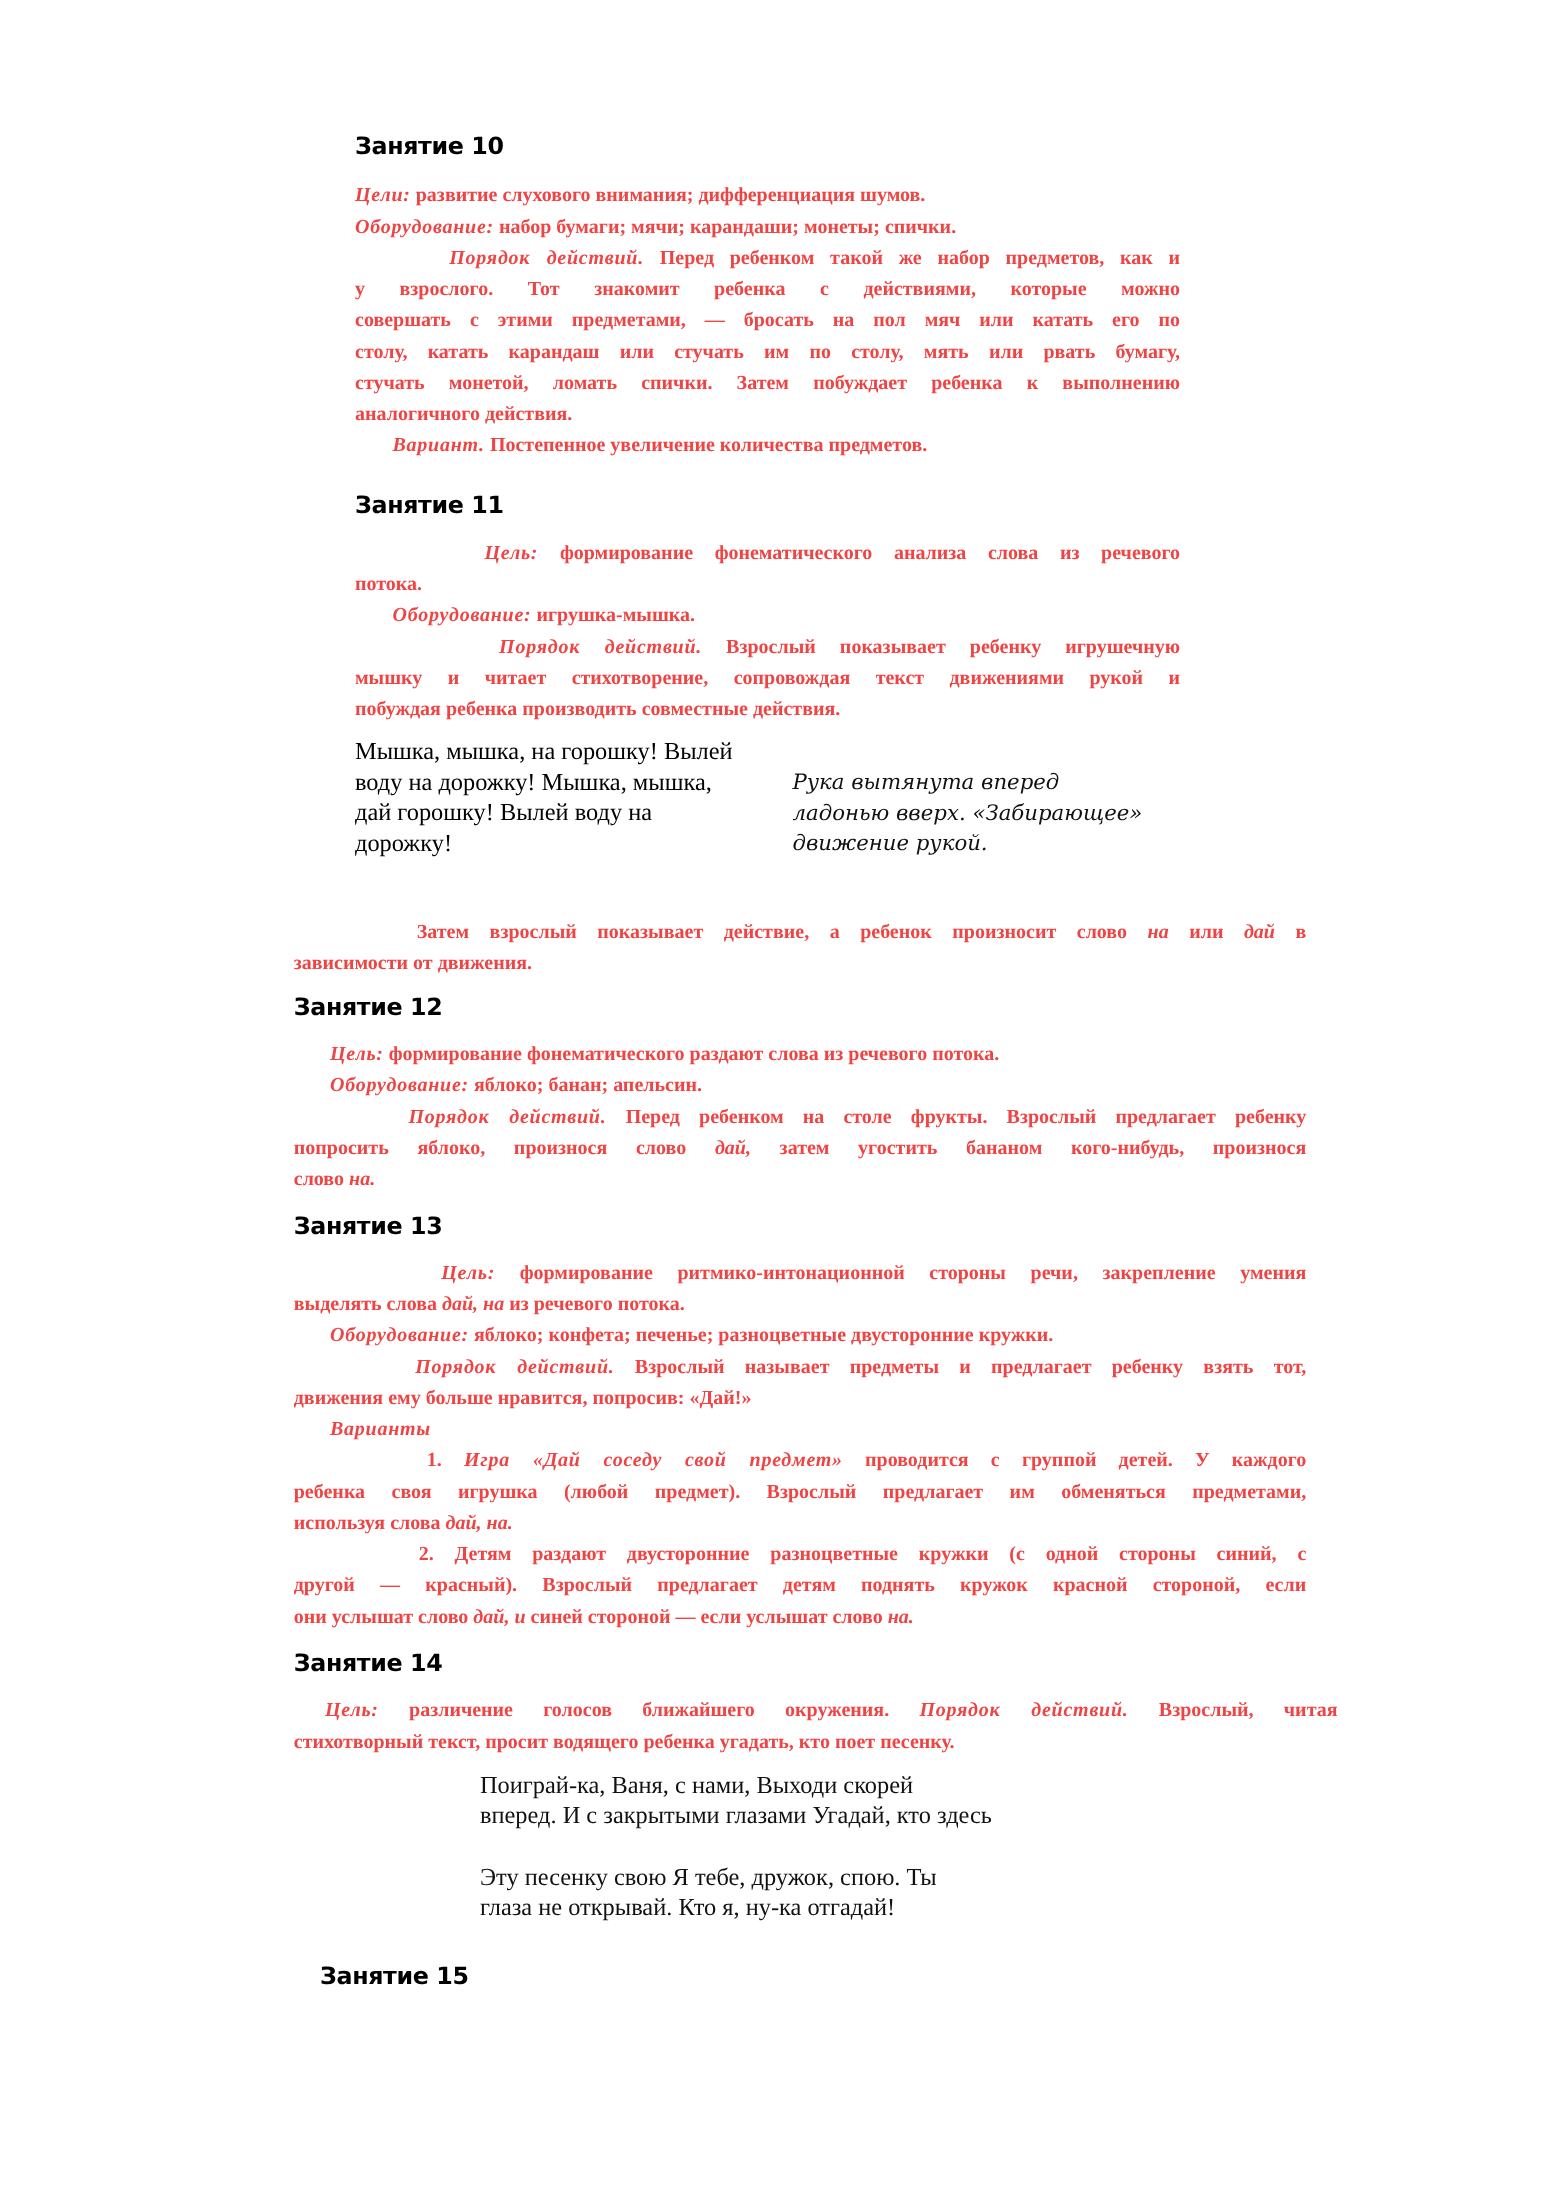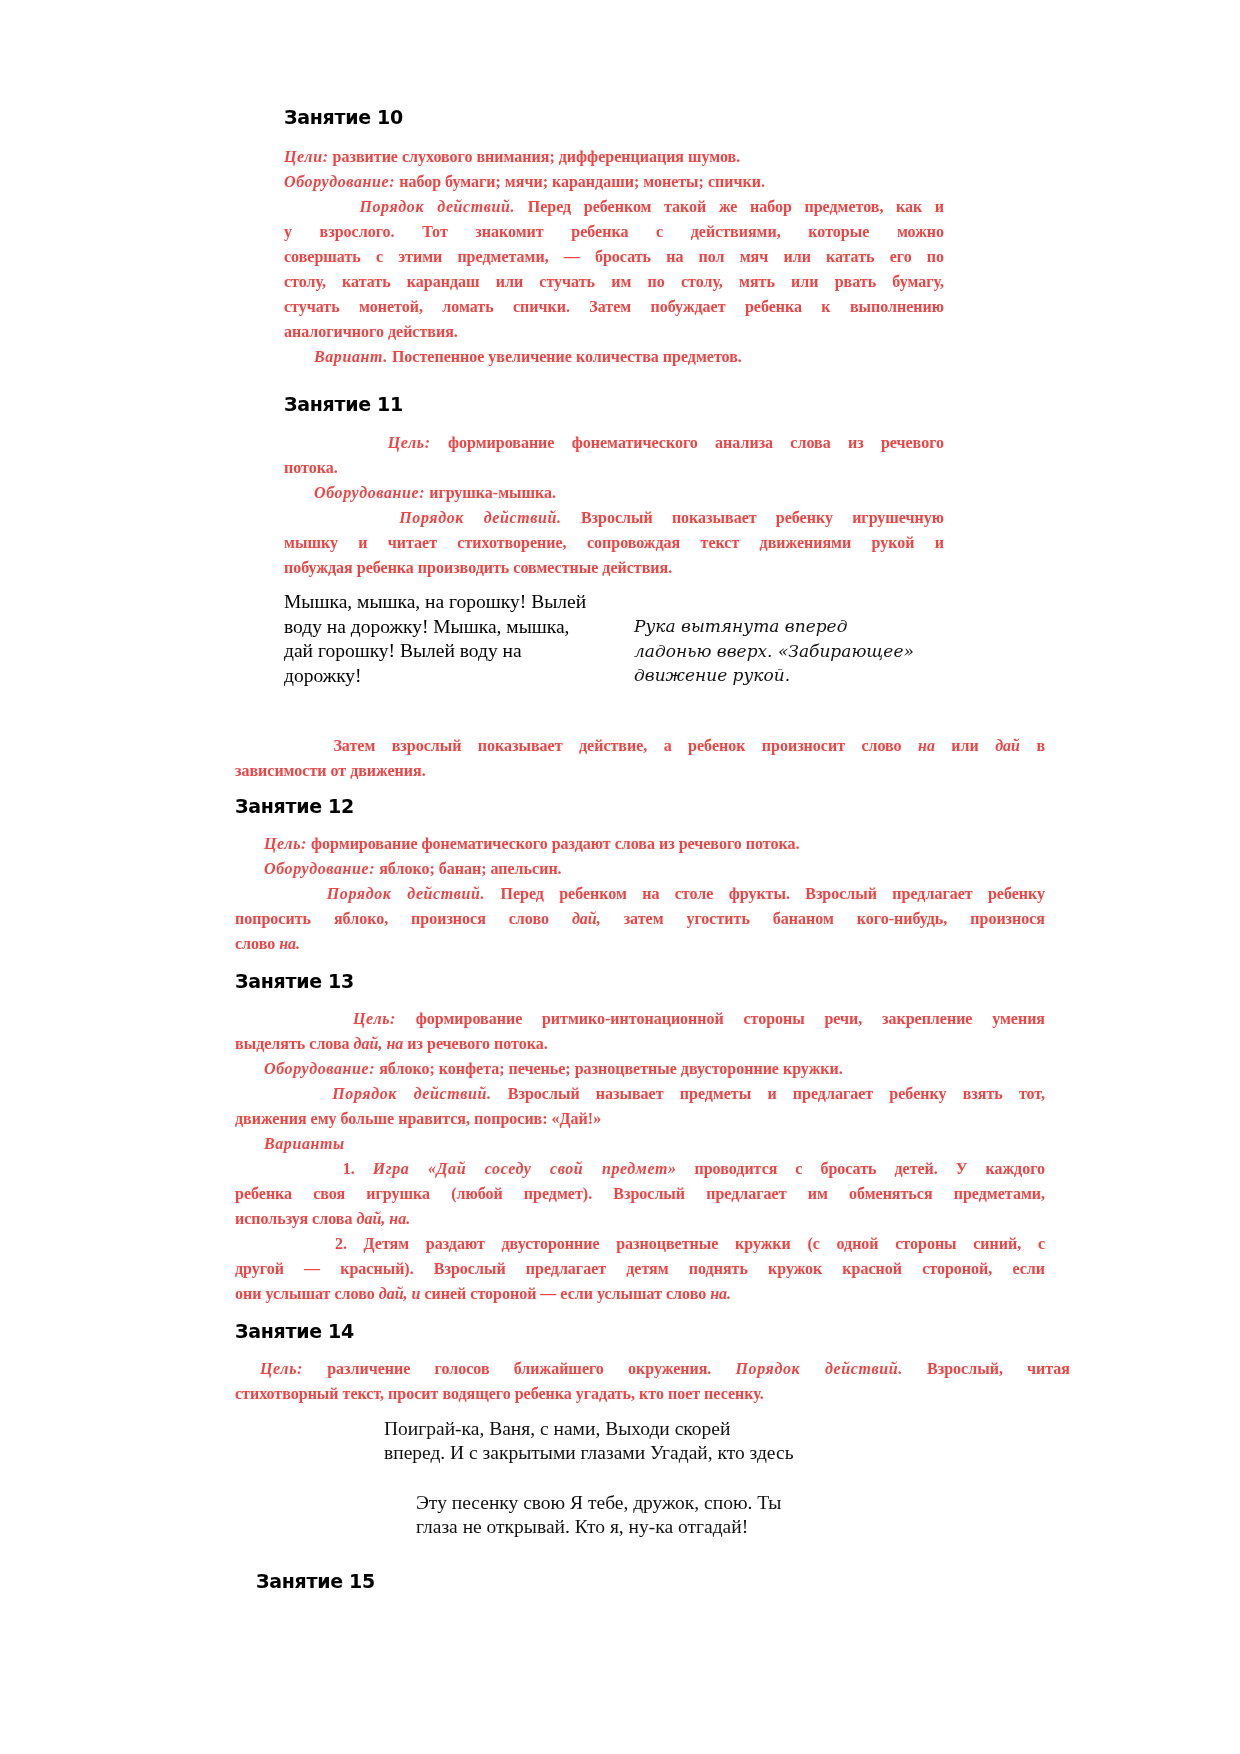--- a/index.html
+++ b/index.html
@@ -117,21 +117,21 @@
 <div class="ln j" style="left:235px;top:1081px;width:810px;">
   &nbsp;&nbsp;&nbsp;&nbsp;&nbsp;&nbsp;<span class="lab">Порядок действий.</span>
   <span>Взрослый называет предметы и предлагает ребенку взять тот,</span>
 </div>
 <div class="ln" style="left:235px;top:1106px;">движения ему больше нравится, попросив: «Дай!»</div>
 <div class="ln lab" style="left:264px;top:1131px;">Варианты</div>
 
 <div class="ln j" style="left:235px;top:1156px;width:810px;">
   &nbsp;&nbsp;&nbsp;&nbsp;&nbsp;&nbsp;<span>1.</span>
   <span class="lab">Игра «Дай соседу свой предмет»</span>
-  <span>проводится с бросать детей. У каждого</span>
+  <span>проводится с группой детей. У каждого</span>
 </div>
 <div class="ln j" style="left:235px;top:1181px;width:810px;">ребенка своя игрушка (любой предмет). Взрослый предлагает им обменяться предметами,</div>
 <div class="ln" style="left:235px;top:1206px;">
   <span>используя слова</span>
   <span class="i">дай, на.</span>
 </div>
 
 <div class="ln j" style="left:235px;top:1231px;width:810px;">
   &nbsp;&nbsp;&nbsp;&nbsp;&nbsp;&nbsp;<span>2. Детям раздают двусторонние разноцветные кружки (с одной стороны синий, с</span>
 </div>
@@ -149,18 +149,18 @@
   <span>различение голосов ближайшего окружения.</span>
   <span class="lab">Порядок действий.</span>
   <span>Взрослый, читая</span>
 </div>
 <div class="ln" style="left:235px;top:1381px;">стихотворный текст, просит водящего ребенка угадать, кто поет песенку.</div>
 
 <div class="poem" style="left:384px;top:1417px;width:460px;">
   <div>Поиграй-ка, Ваня, с нами, Выходи скорей</div>
   <div>вперед. И с закрытыми глазами Угадай, кто здесь</div>
 </div>
-<div class="poem" style="left:384px;top:1491px;width:460px;margin-left:32px;">
+<div class="poem" style="left:384px;top:1491px;width:460px;">
   <div>Эту песенку свою Я тебе, дружок, спою. Ты</div>
   <div>глаза не открывай. Кто я, ну-ка отгадай!</div>
 </div>
 
 <div class="h" style="left:256px;top:1570px;">Занятие 15</div>
 
 </body></html>

